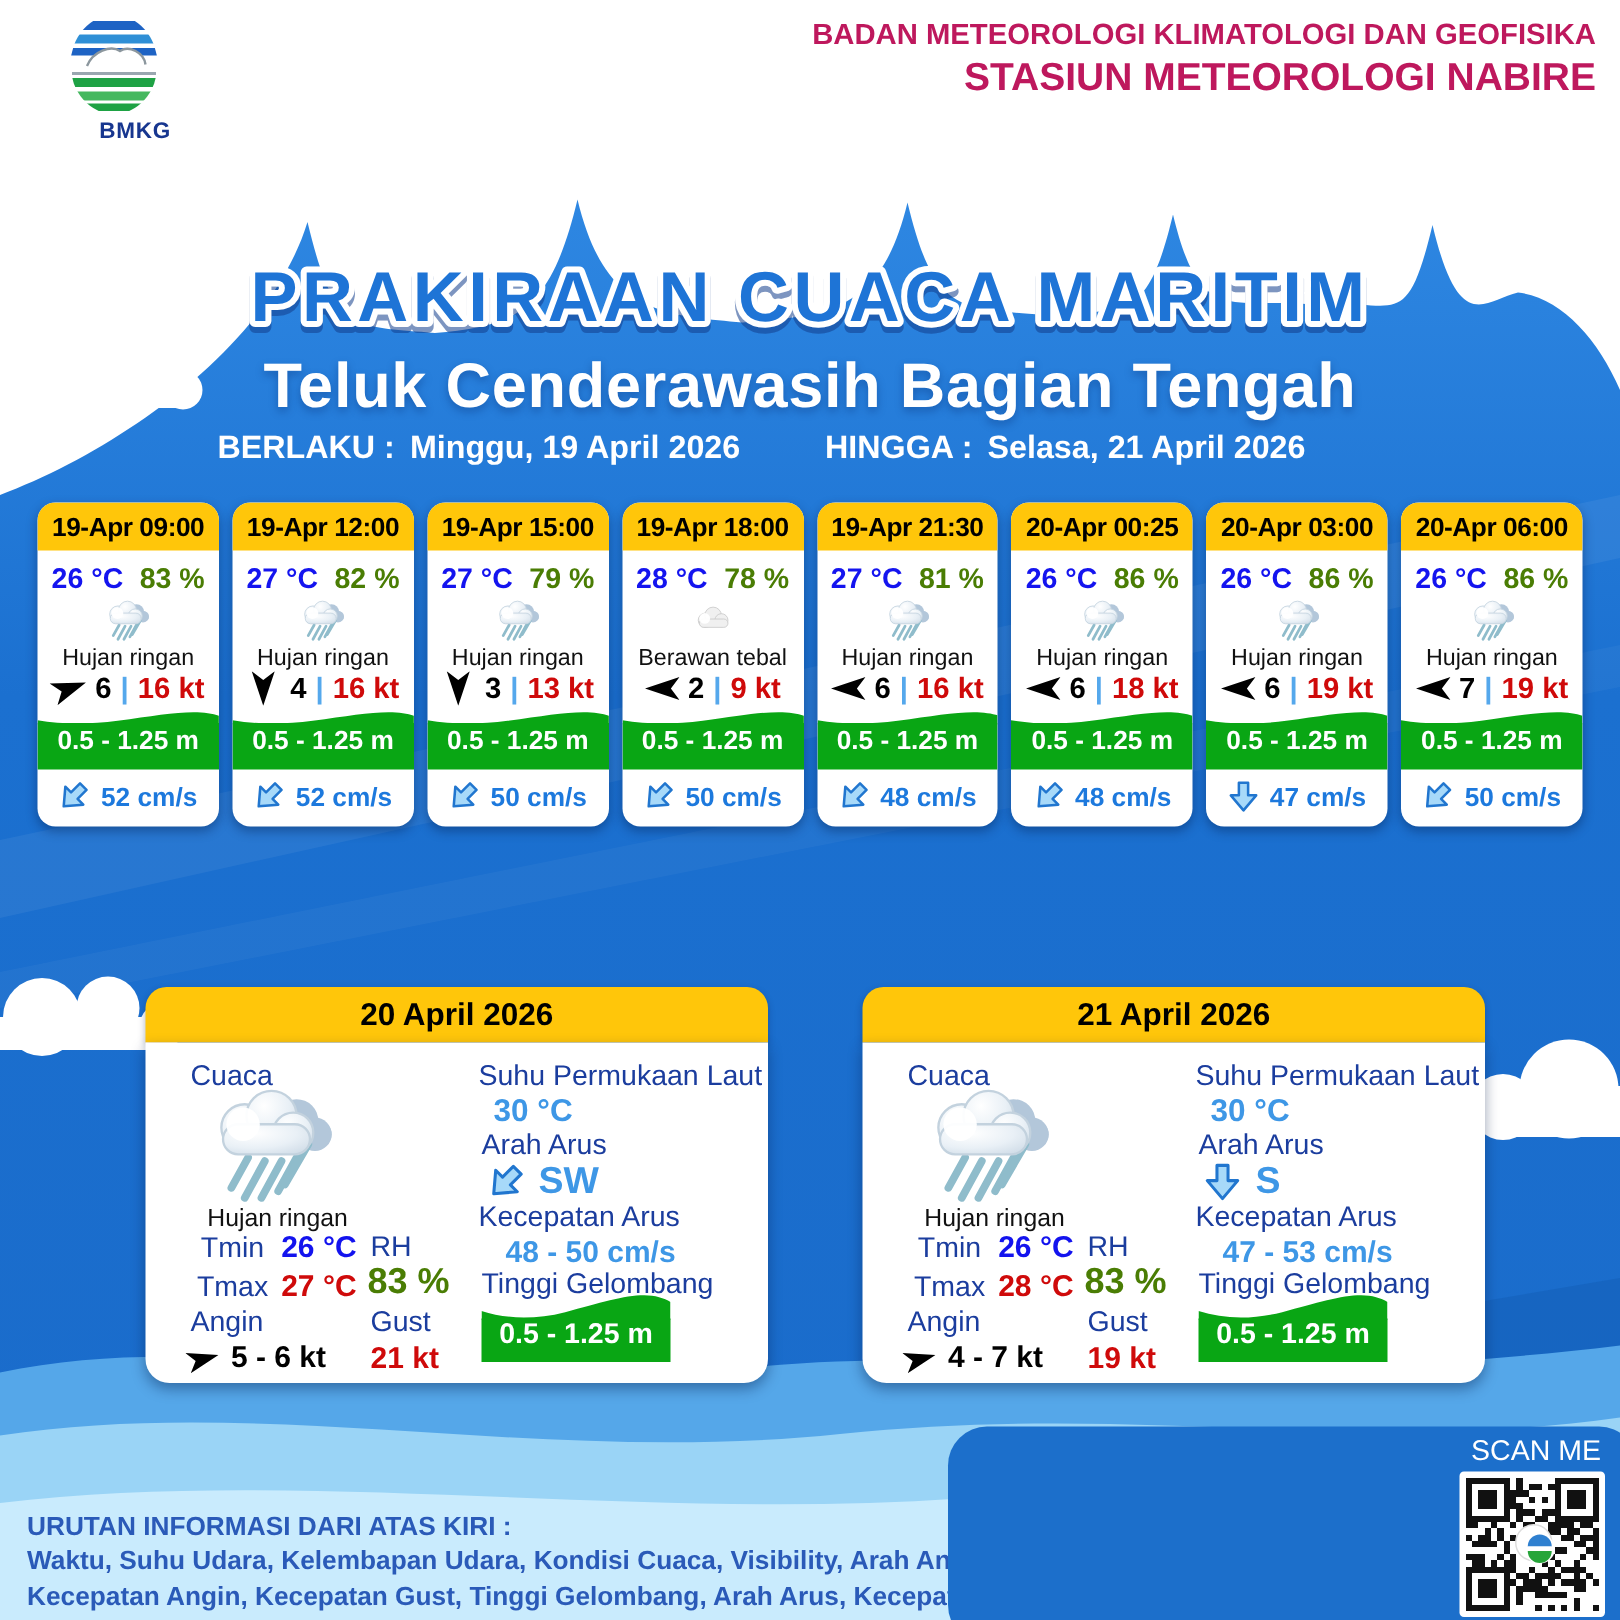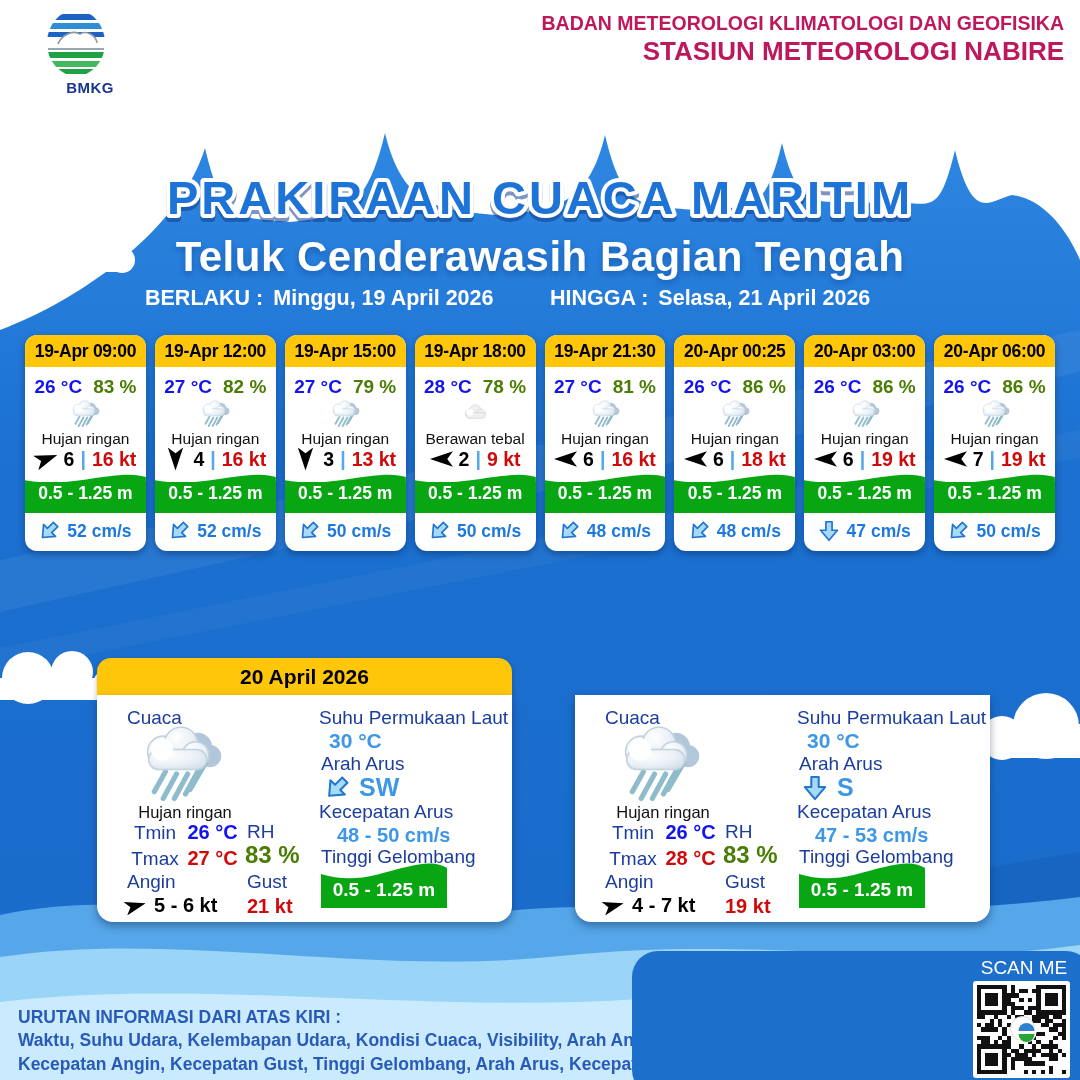--- a/index.html
+++ b/index.html
@@ -527,20 +527,21 @@
         <div class="dwave">
           <svg viewBox="0 0 122 24" preserveAspectRatio="none" style="width:100%;height:18px;">
               <use href="#crest-path" fill="#09a614"></use>
             </svg>
           <div class="bar">0.5 - 1.25 m</div>
         </div>
       </div>
     </div>
 
     <div class="dcard d2">
+      <div class="dcard-header">21 April 2026</div>
       <div class="dcard-body">
         <span class="lbl" style="left:30px;top:12px;">Cuaca</span>
         <svg class="dicon" viewBox="0 0 80 70">
             <use href="#icon-rain"></use>
           </svg>
         <div class="dcond">Hujan ringan</div>
         <div class="trow" style="top:126px;">
           <span class="lblin">Tmin</span>
           <span class="dval v-blue" style="position:static;">26 °C</span>
         </div>

